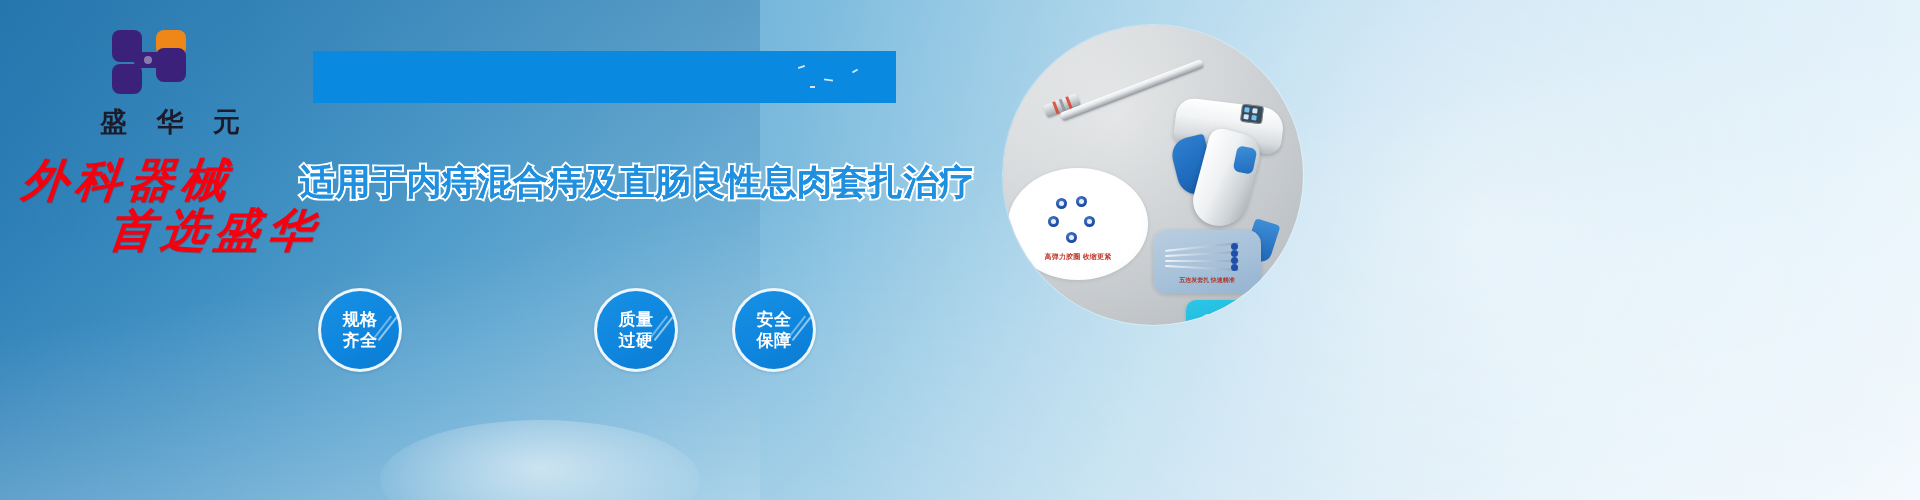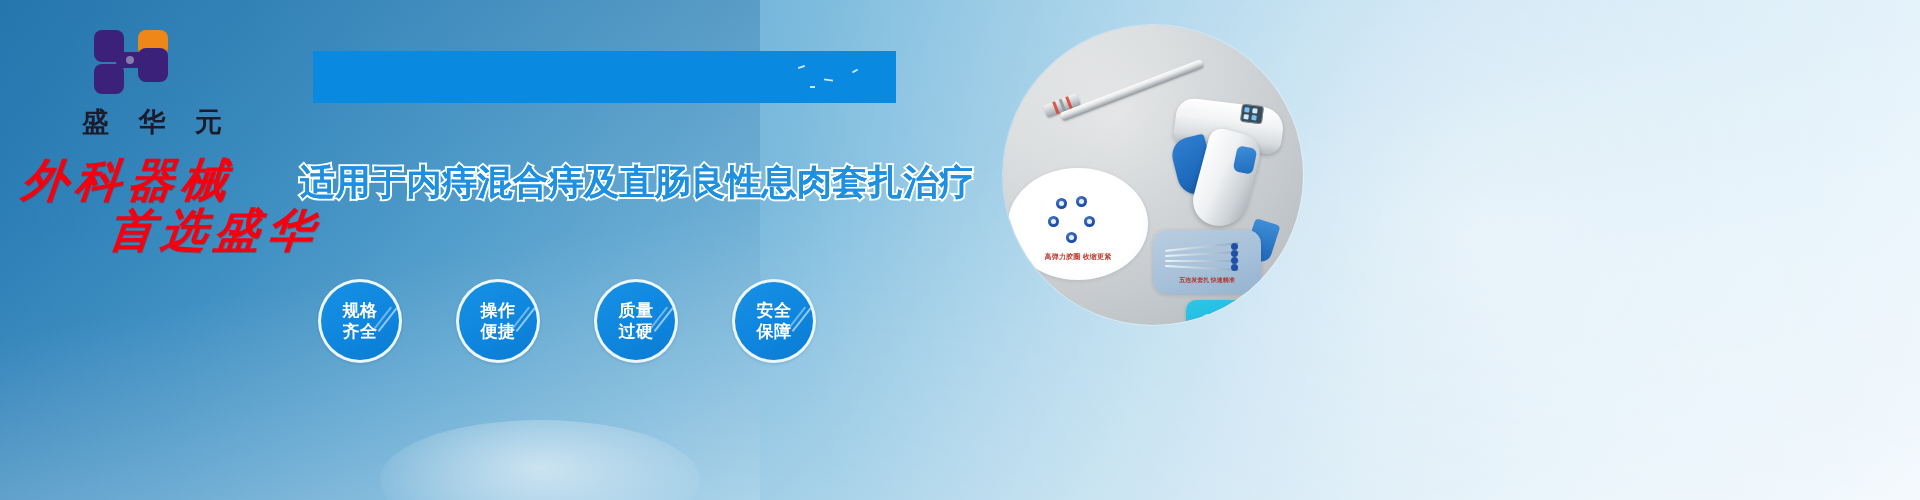--- a/index.html
+++ b/index.html
@@ -20,21 +20,21 @@
     background:linear-gradient(170deg, rgba(255,255,255,0.0) 40%, rgba(255,255,255,0.35) 88%, rgba(255,255,255,0.5) 100%);
     pointer-events:none;
   }
   .wash2{
     position:absolute;left:0;top:0;width:760px;height:500px;
     background:linear-gradient(180deg, rgba(25,95,150,0.30) 0%, rgba(25,95,150,0.10) 45%, rgba(255,255,255,0.10) 100%);
     pointer-events:none;
   }
 
   
-  .logo-wrap{position:absolute;left:62px;top:28px;width:180px;height:100px;}
+  .logo-wrap{position:absolute;left:80px;top:28px;width:180px;height:100px;}
   .logo-mark{position:absolute;left:32px;top:0;width:78px;height:68px;}
   .logo-name{
     position:absolute;left:0;top:76px;width:180px;text-align:center;
     font-size:27px;font-weight:700;color:#1b1b2b;letter-spacing:11px;
     text-indent:11px;font-family:"Liberation Sans","DejaVu Sans",sans-serif;
   }
 
   
   .title-band{
     position:absolute;left:313px;top:51px;width:583px;height:52px;
@@ -73,21 +73,21 @@
     -webkit-text-stroke:4px #ffffff;
     paint-order:stroke fill;
   }
   .subtitle-fg{
     position:absolute;left:300px;top:158px;width:620px;height:48px;
     font-size:35px;font-weight:700;color:#1f8fe0;line-height:48px;
     letter-spacing:0.5px;white-space:nowrap;
   }
 
   
-  .circles{position:absolute;left:318px;top:279px;width:540px;height:84px;}
+  .circles{position:absolute;left:318px;top:288px;width:540px;height:84px;}
   .circle{
     position:absolute;width:78px;height:78px;border-radius:50%;
     background:linear-gradient(150deg,#1790e4 0%, #0f86de 55%, #0b7bd2 100%);
     border:3px solid rgba(255,255,255,0.92);
     box-shadow:0 1px 3px rgba(0,60,110,0.18);
     overflow:hidden;
   }
   .circle .slash{
     position:absolute;right:6px;top:10px;width:2px;height:44px;
     background:rgba(255,255,255,0.55);transform:rotate(38deg);transform-origin:50% 50%;
@@ -279,28 +279,20 @@
 
   <div class="circles">
     <div class="circle c0">
       <span class="slash"></span>
       <span class="slash2"></span>
       <span class="lbl">
         <span>规格</span>
         <span>齐全</span>
       </span>
     </div>
-    <div class="circle c1">
-      <span class="slash"></span>
-      <span class="slash2"></span>
-      <span class="lbl">
-        <span>操作</span>
-        <span>便捷</span>
-      </span>
-    </div>
     <div class="circle c3">
       <span class="slash"></span>
       <span class="slash2"></span>
       <span class="lbl">
         <span>安全</span>
         <span>保障</span>
       </span>
     </div>
     <div class="circle c2">
       <span class="slash"></span>

